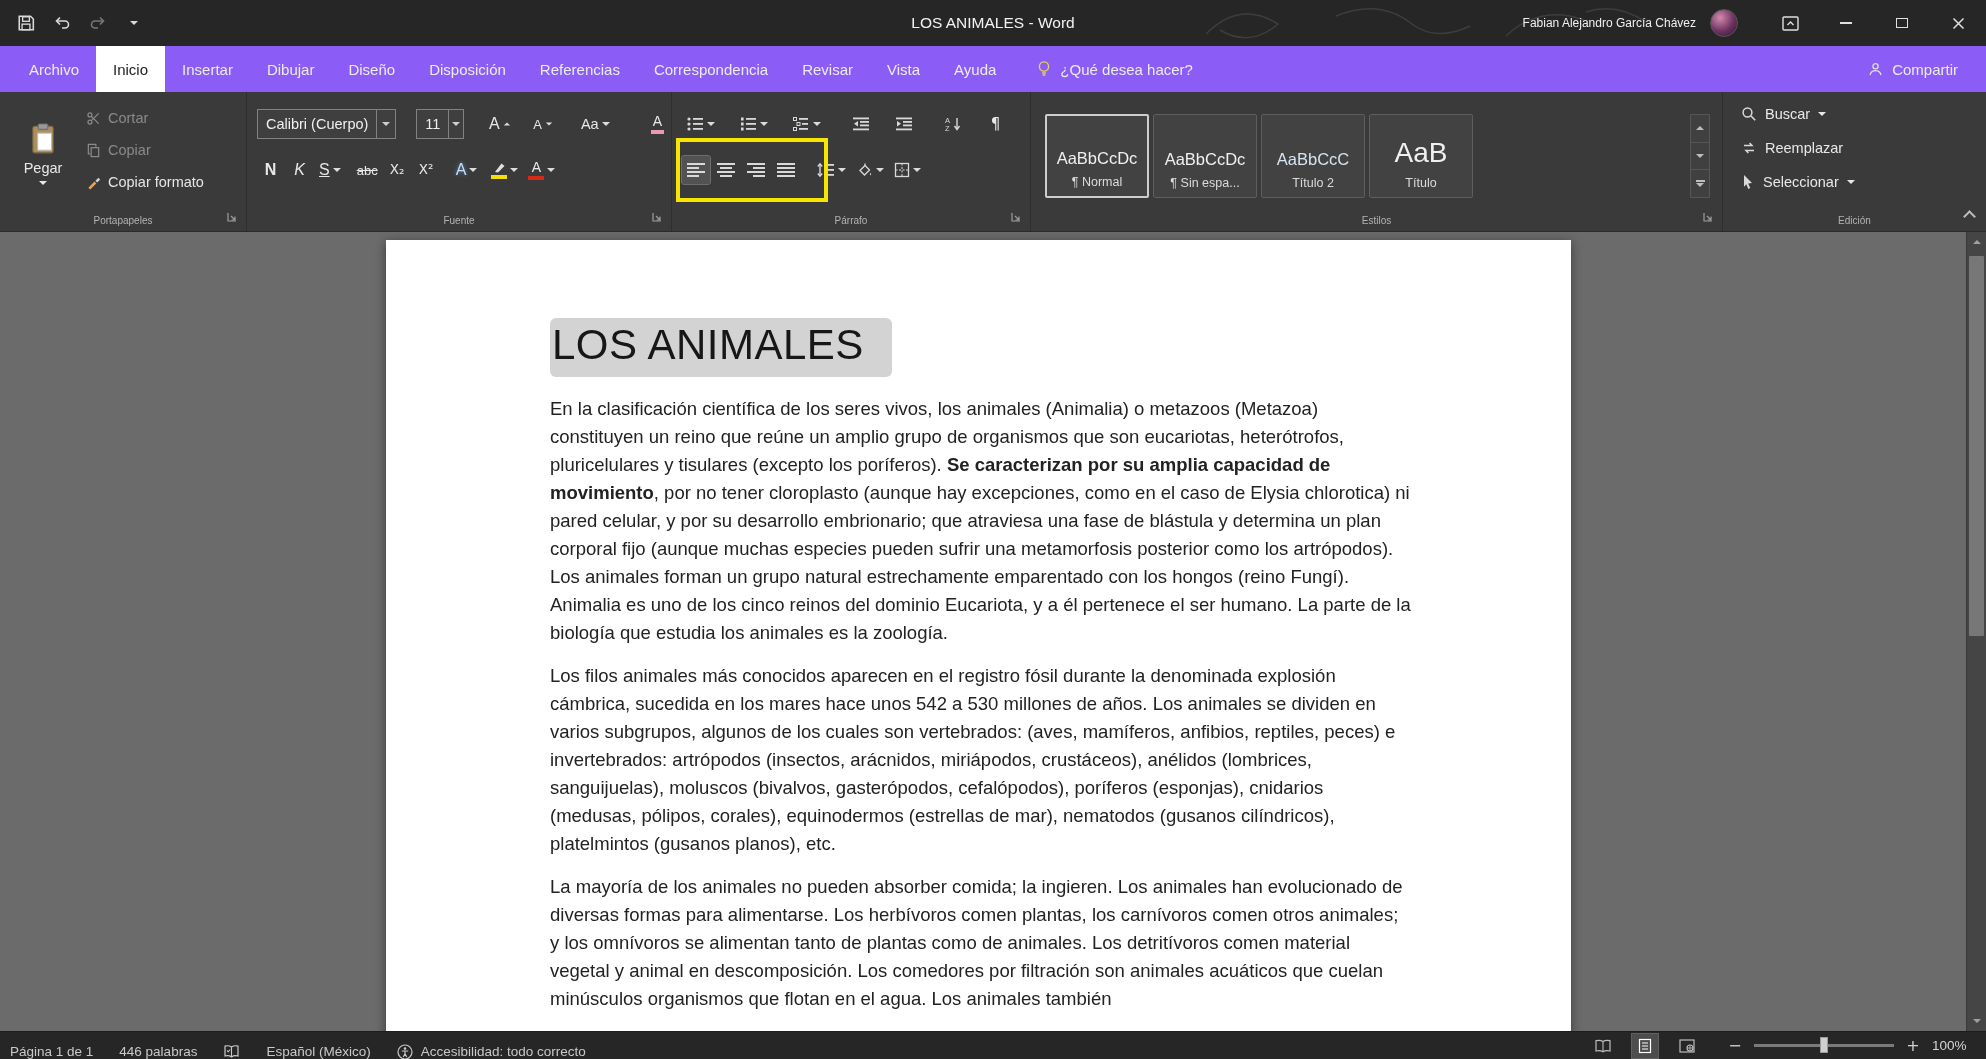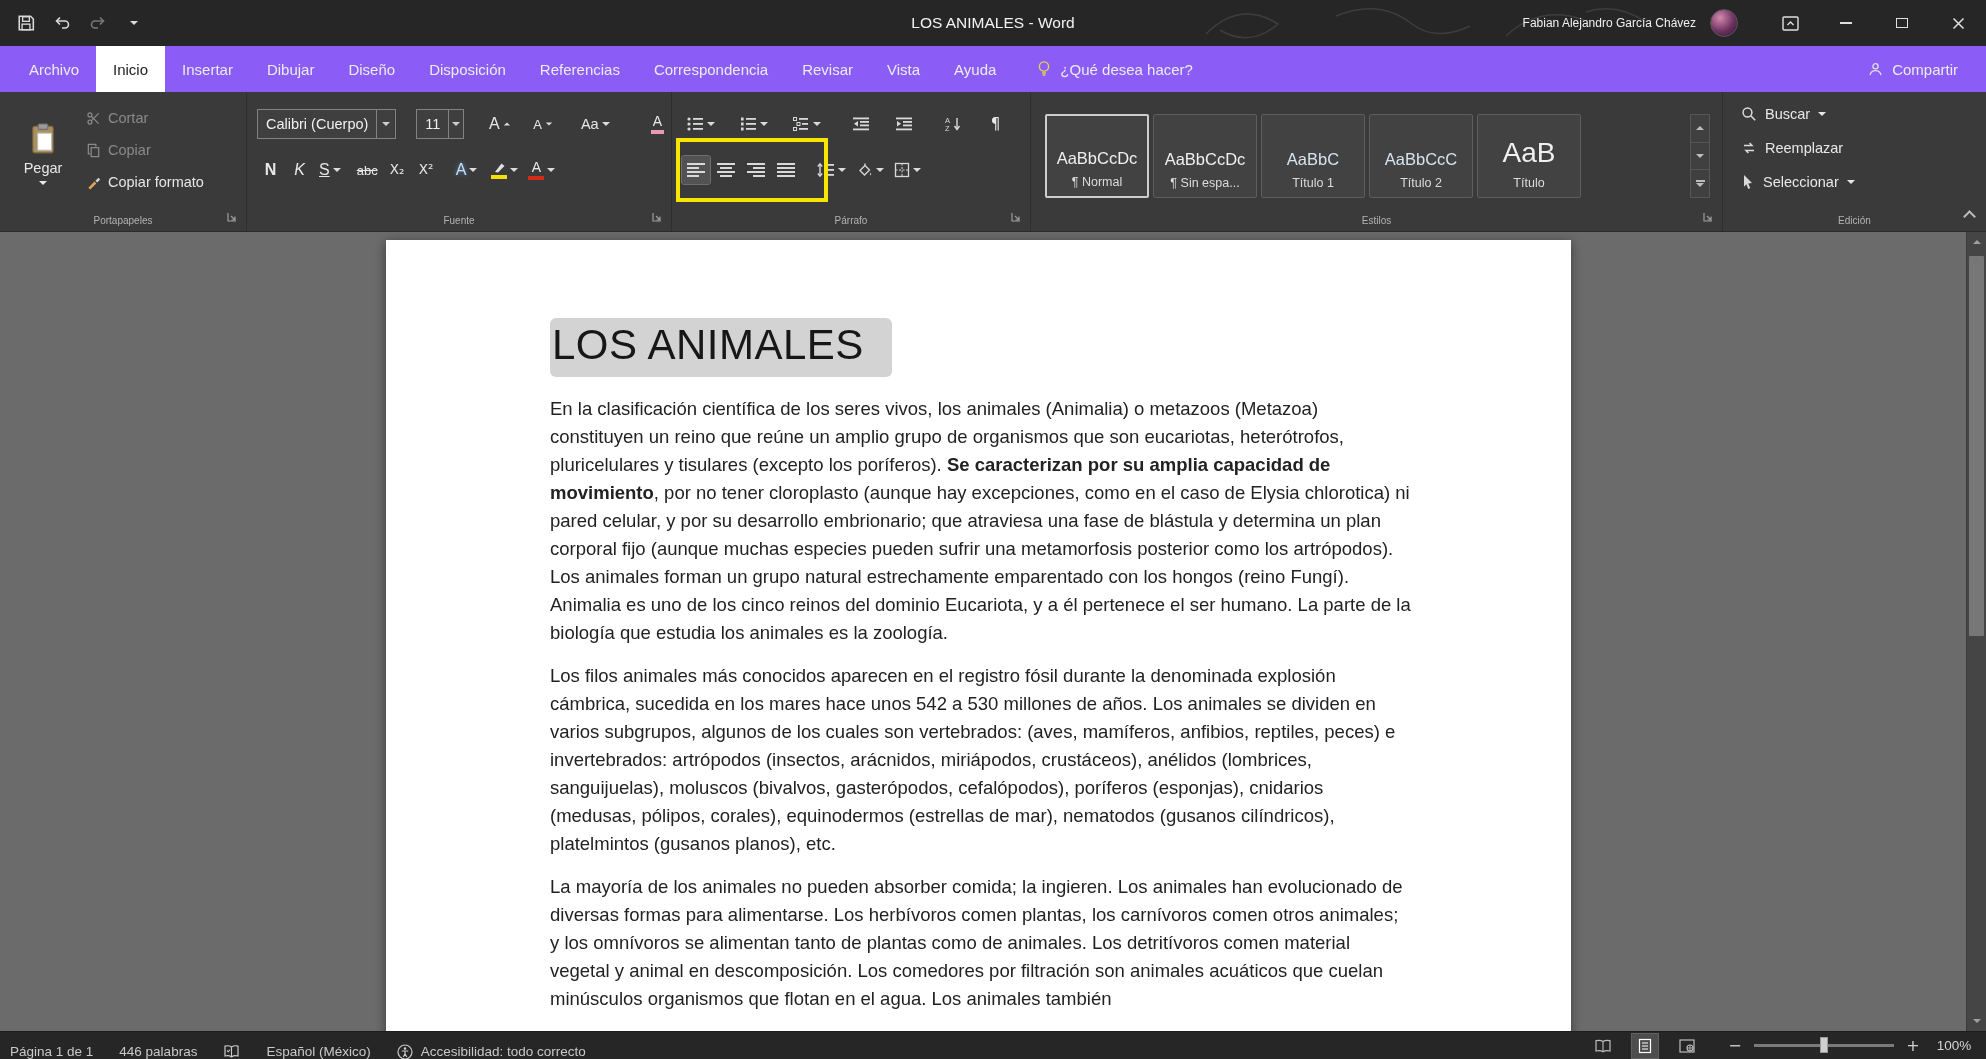--- a/index.html
+++ b/index.html
@@ -96,21 +96,21 @@
   
   .statusbar{height:28px;flex:none;background:#262626;color:#c9c9c9;display:flex;align-items:center;font-size:13.5px;padding:0 10px;border-top:1px solid #1d1d1d;}
   .sb-item{margin-right:26px;display:flex;align-items:center;gap:8px;white-space:nowrap;margin-top:12px;}
   .sb-right{margin-left:auto;display:flex;align-items:center;gap:16px;}
   .viewbtn{width:26px;height:24px;display:flex;align-items:center;justify-content:center;color:#bdbdbd;}
   .viewbtn.active{background:#4d4d4d;color:#ffffff;outline:1px solid #5f5f5f;}
   .zoomgrp{display:flex;align-items:center;gap:10px;margin-left:10px;}
   .zbtn{width:18px;text-align:center;font-size:16px;color:#d0d0d0;font-family:"DejaVu Sans",sans-serif;}
   .ztrack{width:140px;height:3px;background:#7a7a7a;position:relative;}
   .zthumb{position:absolute;left:66px;top:-7px;width:8px;height:16px;background:#cfcfcf;border:1px solid #9a9a9a;}
-  .zlabel{width:44px;text-align:center;color:#d5d5d5;}
+  .zlabel{width:44px;text-align:left;color:#d5d5d5;}
 
   svg{display:block;}
 </style>
 </head>
 <body>
 
 <div class="app">
 
   <div class="titlebar">
     <div class="qat">
@@ -455,24 +455,20 @@
       <div class="cards">
         <div class="style-card sel">
           <span class="sprev">AaBbCcDc</span>
           <span class="sname">¶ Normal</span>
         </div>
         <div class="style-card">
           <span class="sprev">AaBbCcDc</span>
           <span class="sname">¶ Sin espa...</span>
         </div>
         <div class="style-card">
-          <span class="sprev h">AaBbC</span>
-          <span class="sname">Título 1</span>
-        </div>
-        <div class="style-card">
           <span class="sprev h">AaBbCcC</span>
           <span class="sname">Título 2</span>
         </div>
         <div class="style-card">
           <span class="sprev big">AaB</span>
           <span class="sname">Título</span>
         </div>
       </div>
       <div class="gallery-strip">
         <div class="gs-btn">

